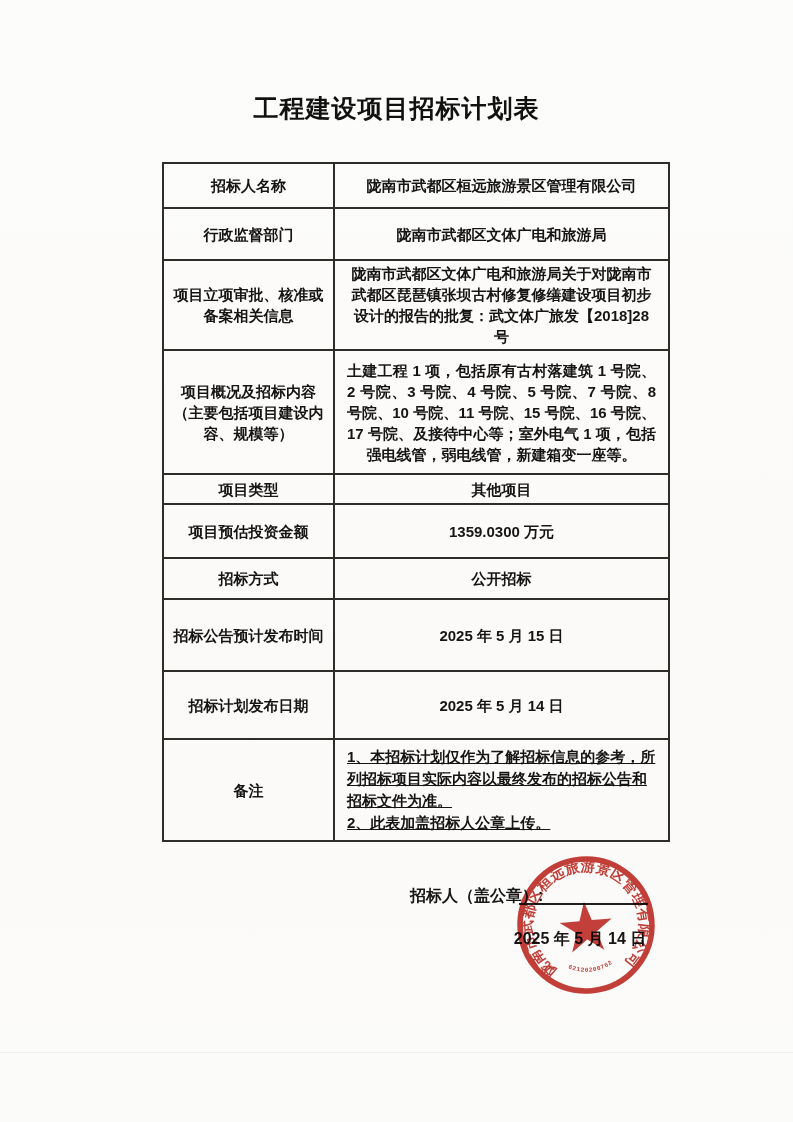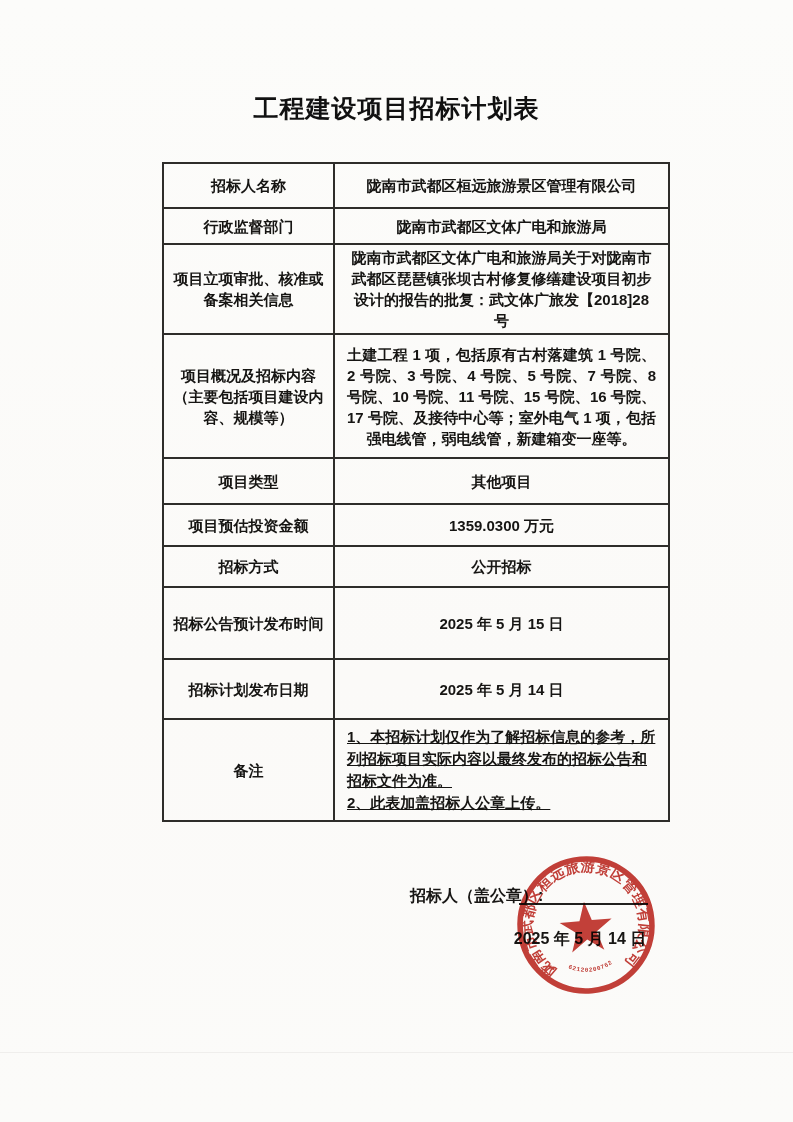--- a/index.html
+++ b/index.html
@@ -28,23 +28,23 @@
     border:2px solid #2e2d2a;
     font-size:15px;font-weight:700;color:#161513;
     vertical-align:middle;
   }
   col.c-label{width:171px;}
   col.c-value{width:335px;}
   td.l{text-align:center;padding:2px 8px;line-height:21px;}
   td.v{text-align:center;padding:2px 10px;line-height:21px;}
   td.v-just{text-align:justify;text-align-last:center;padding:6px 12px;line-height:21px;}
   td.v-left{text-align:left;padding:6px 12px;line-height:22px;vertical-align:middle;text-decoration:underline;}
-  tr.r1{height:45px}tr.r2{height:45px}tr.r3{height:36px}tr.r4{height:70px}
-  tr.r5{height:124px}tr.r6{height:46px}tr.r7{height:42px}tr.r8{height:46px}
-  tr.r9{height:41px}tr.r10{height:72px}tr.r11{height:60px}tr.r12{height:91px}
+  tr.r1{height:45px}tr.r2{height:45px}tr.r3{height:52px}tr.r4{height:70px}
+  tr.r5{height:124px}tr.r6{height:30px}tr.r7{height:54px}tr.r8{height:46px}
+  tr.r9{height:41px}tr.r10{height:72px}tr.r11{height:68px}tr.r12{height:91px}
 
   .sig-label{position:absolute;left:410px;top:886px;font-size:16px;font-weight:700;color:#171614;}
   .sig-line{position:absolute;left:519px;top:903px;width:129px;height:2px;background:#21201e;}
   .footer-date{position:absolute;left:496px;top:929px;width:168px;text-align:center;
     font-size:16px;font-weight:700;color:#171614;}
 
   .stamp{
     position:absolute;left:515px;top:853px;width:142px;height:144px;
     transform:rotate(-5deg);
     mix-blend-mode:multiply;opacity:.92;

